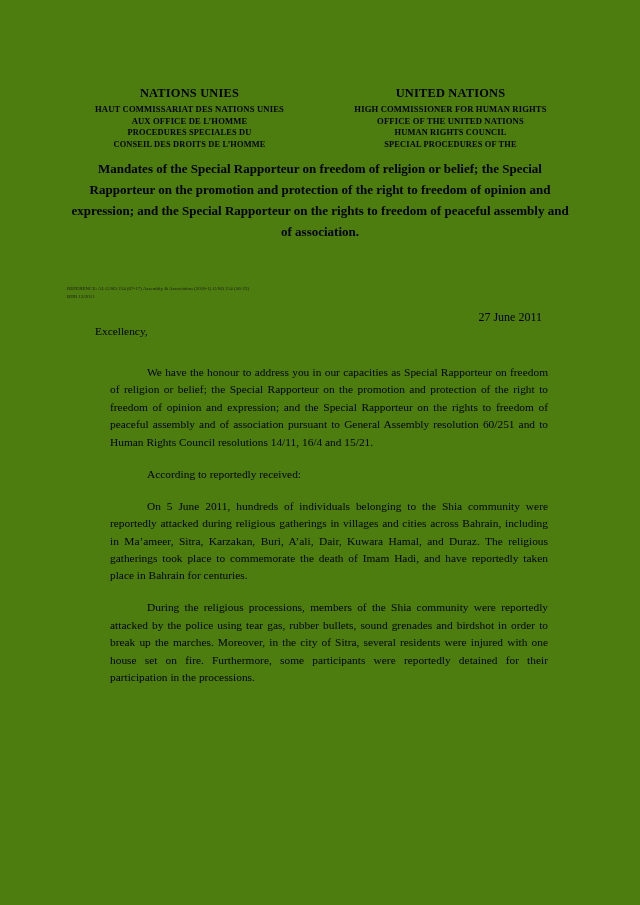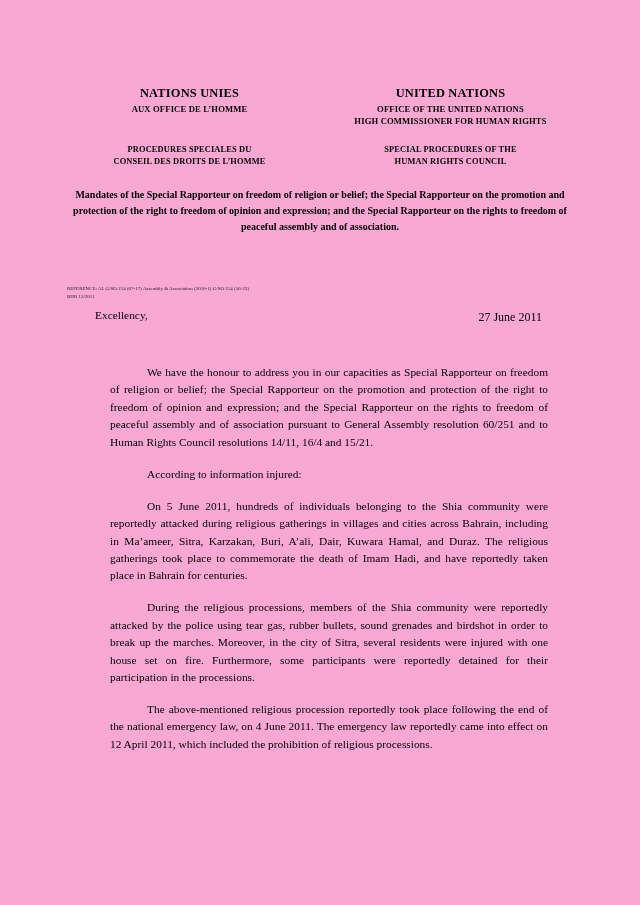--- a/index.html
+++ b/index.html
@@ -8,21 +8,21 @@
     background: #ffffff;
   }
   body {
     font-family: "Liberation Serif", "DejaVu Serif", serif;
     color: #000000;
   }
   .page {
     position: relative;
     width: 640px;
     height: 905px;
-    background: #f9a8d4;
+    background: #4d7c0f;
     overflow: hidden;
     box-sizing: border-box;
   }
 
   
   .letterhead {
     position: absolute;
     left: 66px;
     top: 86px;
     width: 508px;
@@ -46,34 +46,33 @@
   .lh-sub {
     font-weight: bold;
     font-size: 8.6px;
     letter-spacing: 0.15px;
     line-height: 1.42;
   }
   .lh-columns-2 {
     display: flex;
     justify-content: space-between;
     align-items: flex-start;
-    margin-top: 17px;
   }
   .lh-org {
     font-weight: bold;
     font-size: 8.4px;
     letter-spacing: 0.15px;
     line-height: 1.45;
   }
   .lh-mandate {
     font-weight: bold;
-    font-size: 10px;
+    font-size: 13px;
     line-height: 1.62;
     text-align: center;
-    margin-top: 18px;
+    margin-top: 6px;
     padding: 0 2px;
   }
 
   
   .reference {
     position: absolute;
     left: 67px;
     top: 285px;
     width: 420px;
     font-size: 4.9px;
@@ -87,21 +86,21 @@
     position: absolute;
     right: 98px;
     top: 310px;
     font-size: 12px;
   }
 
   
   .salutation {
     position: absolute;
     left: 95px;
-    top: 309px;
+    top: 325px;
     font-size: 11.4px;
   }
 
   
   .body-copy {
     position: absolute;
     left: 110px;
     top: 364px;
     width: 438px;
   }
@@ -119,53 +118,53 @@
 </head>
 <body>
 
 <div class="page">
 
   <div class="letterhead">
 
     <div class="lh-columns">
       <div class="lh-col">
         <div class="lh-title">NATIONS UNIES</div>
+        <div class="lh-sub">HAUT COMMISSARIAT DES NATIONS UNIES</div>
         <div class="lh-sub">AUX OFFICE DE L’HOMME</div>
       </div>
       <div class="lh-col">
         <div class="lh-title">UNITED NATIONS</div>
+        <div class="lh-sub">HIGH COMMISSIONER FOR HUMAN RIGHTS</div>
         <div class="lh-sub">OFFICE OF THE UNITED NATIONS</div>
-        <div class="lh-sub">HIGH COMMISSIONER FOR HUMAN RIGHTS</div>
       </div>
     </div>
 
     <div class="lh-columns-2">
       <div class="lh-col">
         <div class="lh-org">PROCEDURES SPECIALES DU</div>
         <div class="lh-org">CONSEIL DES DROITS DE L’HOMME</div>
       </div>
       <div class="lh-col">
+        <div class="lh-org">HUMAN RIGHTS COUNCIL</div>
         <div class="lh-org">SPECIAL PROCEDURES OF THE</div>
-        <div class="lh-org">HUMAN RIGHTS COUNCIL</div>
       </div>
     </div>
 
     <div class="lh-mandate">Mandates of the Special Rapporteur on freedom of religion or belief; the Special Rapporteur on the promotion and protection of the right to freedom of opinion and expression; and the Special Rapporteur on the rights to freedom of peaceful assembly and of association.</div>
   </div>
 
   <div class="reference">
     <div>REFERENCE: AL G/SO 214 (67-17) Assembly &amp; Association (2010-1) G/SO 214 (56-23)</div>
     <div>BHR 13/2011</div>
   </div>
 
   <div class="date-line">27 June 2011</div>
 
   <div class="salutation">Excellency,</div>
 
   <div class="body-copy">
     <p class="para">We have the honour to address you in our capacities as Special Rapporteur on freedom of religion or belief; the Special Rapporteur on the promotion and protection of the right to freedom of opinion and expression; and the Special Rapporteur on the rights to freedom of peaceful assembly and of association pursuant to General Assembly resolution 60/251 and to Human Rights Council resolutions 14/11, 16/4 and 15/21.</p>
-    <p class="para">According to information injured:</p>
+    <p class="para">According to reportedly received:</p>
     <p class="para"><span>On 5 June 2011, hundreds of individuals belonging to the Shia community were reportedly attacked during religious gatherings in villages and cities across Bahrain, including in </span><b>Ma’ameer, Sitra, Karzakan, Buri, A’ali, Dair, Kuwara Hamal, and Duraz</b><span>. The religious gatherings took place to commemorate the death of Imam Hadi, and have reportedly taken place in Bahrain for centuries.</span></p>
     <p class="para">During the religious processions, members of the Shia community were reportedly attacked by the police using tear gas, rubber bullets, sound grenades and birdshot in order to break up the marches. Moreover, in the city of Sitra, several residents were injured with one house set on fire. Furthermore, some participants were reportedly detained for their participation in the processions.</p>
-    <p class="para">The above-mentioned religious procession reportedly took place following the end of the national emergency law, on 4 June 2011. The emergency law reportedly came into effect on 12 April 2011, which included the prohibition of religious processions.</p>
   </div>
 
 </div>
 
 </body></html>

